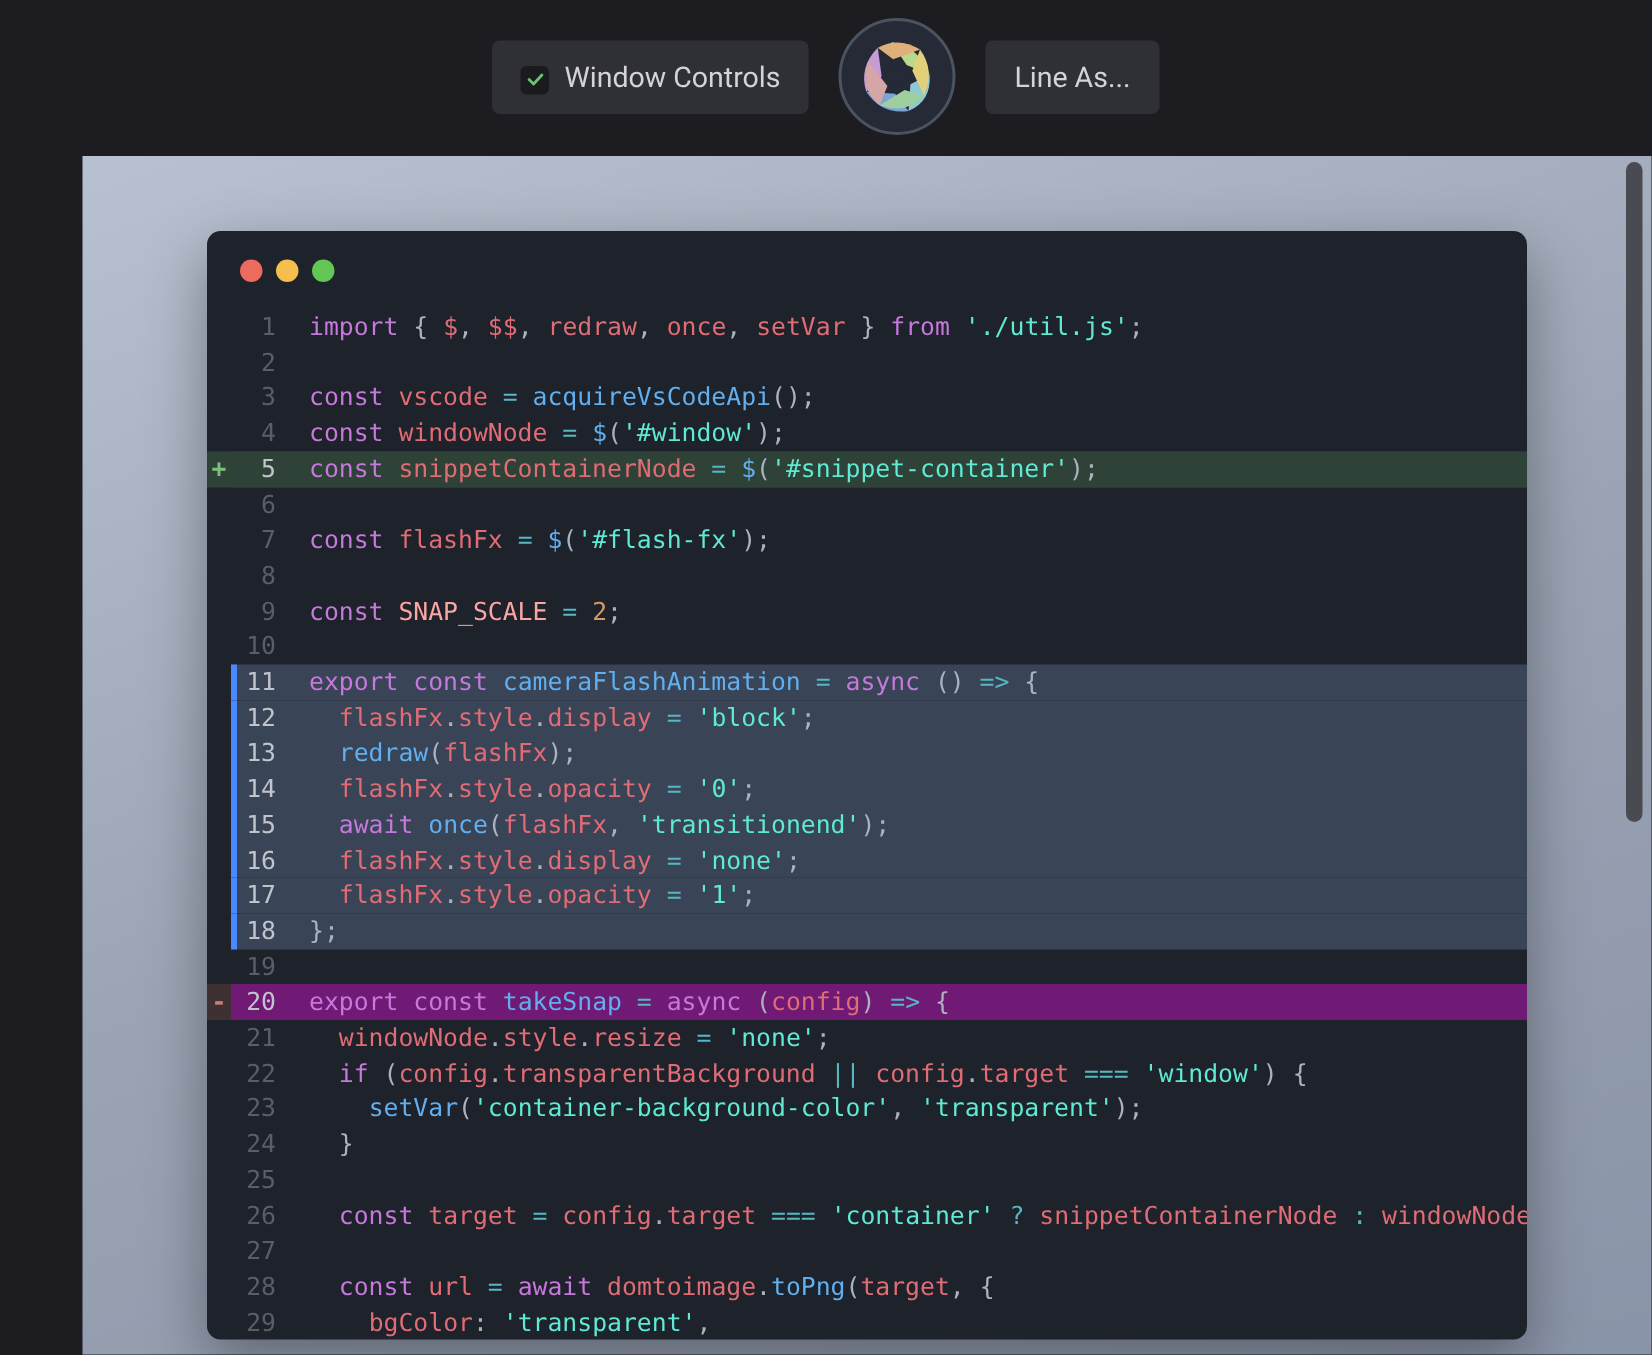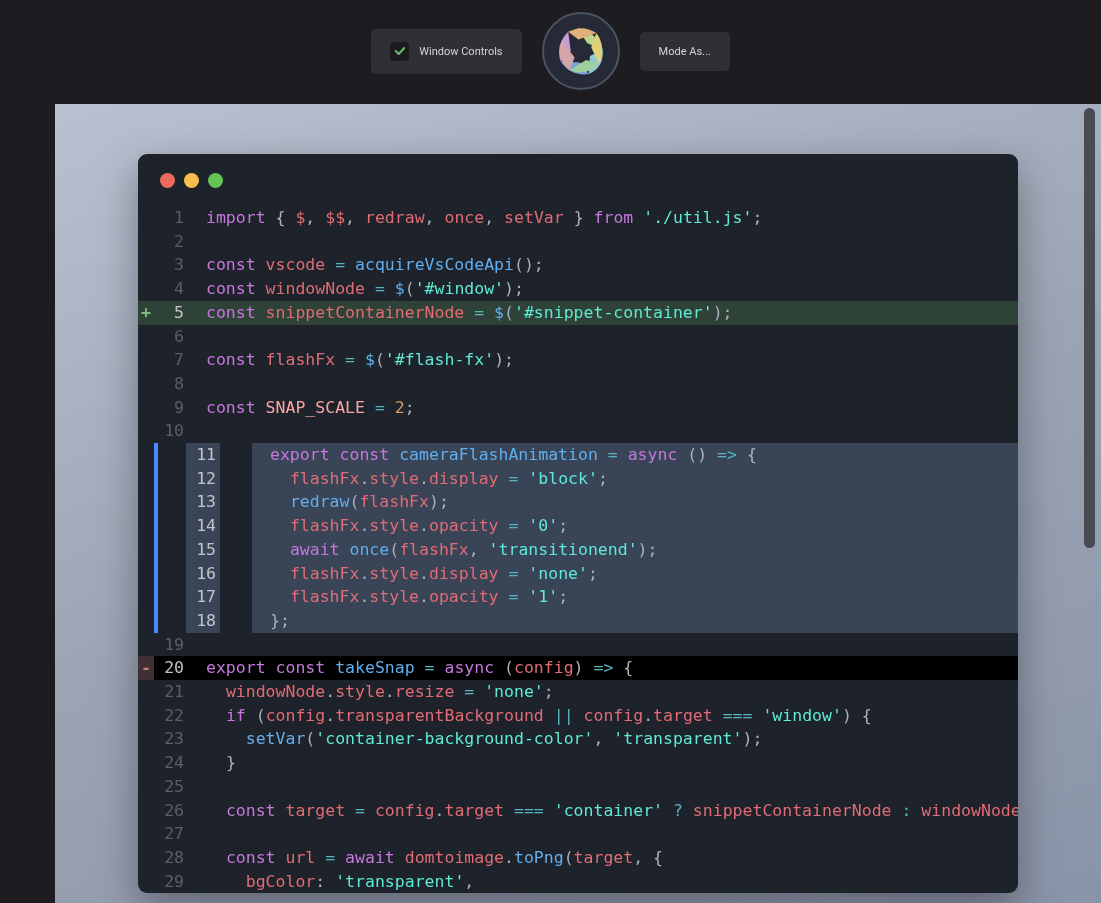--- a/index.html
+++ b/index.html
@@ -25,25 +25,25 @@
   .toolbar-group {
     display: flex;
     gap: 12px;
     align-items: center;
   }
 
   .btn {
     background: #2f2f36;
     border-radius: 5px;
     padding: 13px 19px;
-    font-size: 11px;
+    font-size: 19px;
     color: #d4d4d4;
     cursor: pointer;
     display: flex;
-    align-items: center;
+    align-items: flex-end;
     gap: 10px;
     user-select: none;
     white-space: nowrap;
   }
 
   .checkbox {
     width: 19px;
     height: 19px;
     background: #1b1b1e;
     border-radius: 4px;
@@ -132,35 +132,35 @@
 
   .code-content {
     padding-left: 18px;
     flex: 1;
     color: #abb2bf;
   }
 
   .line.added { background: #2f4237; }
   .line.removed { background: #3f3033; }
   .line.selected .code-content,
-  .line.selected .ln { background: #3a4457; margin-left: 32px; }
+  .line.selected .ln { background: #3a4457; }
   .line.selected { position: relative; }
   .line.selected::before {
     content: "";
     position: absolute;
     left: 16px;
     top: 0;
     bottom: 0;
     width: 4px;
     background: #4a88ff;
   }
   .line.added .ln,
   .line.added .code-content { background: #2f4237; }
   .line.removed .ln,
-  .line.removed .code-content { background: #000000; }
+  .line.removed .code-content { background: #701a75; }
 
   
   .kw { color: #c678dd; }   
   .fn { color: #61afef; }   
   .id { color: #e06c75; }   
   .id2 { color: #fca5a5; }  
   .str { color: #5eead4; }  
   .num { color: #d19a66; }
   .pn { color: #abb2bf; }   
   .op { color: #56b6c2; }   
@@ -205,21 +205,21 @@
           <path d="M 28 20 Q 10 40 -18 30 L 8 14 Z" fill="#9fcf9f"></path>
           <path d="M -18 30 Q -40 12 -30 -16 L -10 10 Z" fill="#d6a5a5"></path>
         </g>
         <circle r="12" fill="#262a36"></circle>
       </g>
     </svg>
   </div>
 
   <div class="toolbar-group">
     <div class="btn">
-      <span>Mode As...</span>
+      <span>Line As...</span>
     </div>
   </div>
 </div>
 
 <div class="canvas-area">
   <div class="window">
     <div class="traffic">
       <span class="dot red"></span>
       <span class="dot yellow"></span>
       <span class="dot green"></span>

